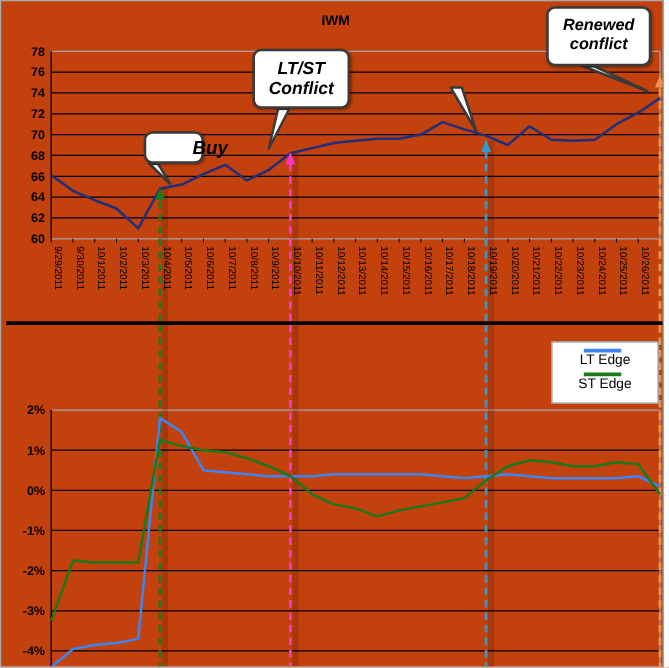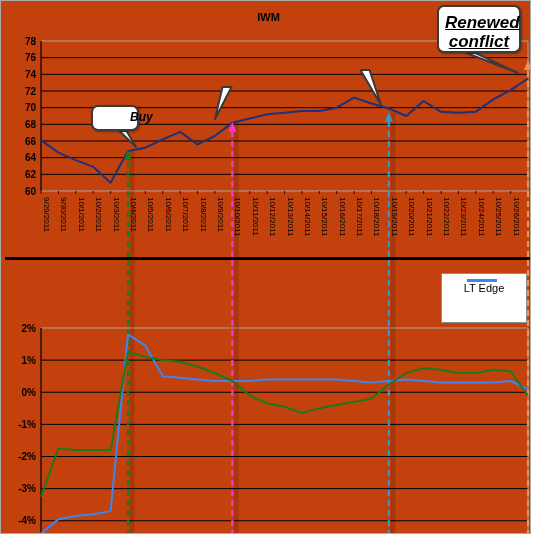--- a/index.html
+++ b/index.html
@@ -12,24 +12,24 @@
   #top-panel{top:0;height:256px;}
   #divider{position:absolute;left:4px;top:256px;width:527px;height:3px;background:#000000;}
   #bottom-panel{top:259px;height:274px;}
   .chart-svg{display:block;}
   .callout{
     position:absolute;background:#ffffff;border:2px solid #3a3a3a;border-radius:7px;
     font-style:italic;font-weight:bold;color:#000000;text-align:center;
     line-height:1.12;padding:3px 6px;box-sizing:border-box;z-index:6;
     box-shadow:1px 1px 2px rgba(0,0,0,0.35);
   }
-  #callout-buy{left:90px;top:104px;width:48px;height:26px;font-size:12px;padding-top:4px;padding-left:37px;}
+  #callout-buy{left:114px;top:104px;width:48px;height:26px;font-size:15px;padding-top:4px;padding-left:37px;}
   #callout-ltst{left:201px;top:38px;width:78px;height:48px;font-size:14px;padding-top:6px;}
   #callout-resolves{left:327px;top:25px;width:89px;height:44px;font-size:13px;padding-top:5px;}
-  #callout-renewed{left:436px;top:4px;width:84px;height:48px;font-size:17px;padding-top:6px;text-decoration:underline;}
+  #callout-renewed{left:436px;top:4px;width:84px;height:48px;font-size:13px;padding-top:6px;}
   .tail{position:absolute;z-index:5;}
   .legend{
     position:absolute;left:440px;top:272px;width:86px;height:50px;background:#ffffff;
     border:1px solid #8c8c8c;z-index:7;box-sizing:border-box;padding:5px 4px;
   }
   .legend-row{display:flex;align-items:center;height:19px;flex-direction:column;}
   .legend-swatch{width:30px;height:3px;margin-right:5px;flex:none;}
   .legend-label{font-size:11px;color:#000;}
   .chart-title{
     position:absolute;text-align:center;font-size:11px;font-weight:bold;color:#000;z-index:4;
@@ -238,33 +238,41 @@
         <polyline points="40,273.6 57.39285714285714,259.14375 74.78571428571428,255.93125 92.17857142857142,254.325 109.57142857142857,251.1125 126.96428571428572,74.42500000000001 144.35714285714283,85.66874999999999 161.75,116.1875 179.14285714285714,117.79374999999999 196.5357142857143,119.39999999999998 213.92857142857144,121.00625000000002 231.32142857142856,121.00625000000002 248.7142857142857,121.00625000000002 266.1071428571429,119.39999999999998 283.5,119.39999999999998 300.8928571428571,119.39999999999998 318.2857142857143,119.39999999999998 335.6785714285714,119.39999999999998 353.0714285714286,121.00625000000002 370.4642857142857,122.61250000000001 387.8571428571429,121.00625000000002 405.25,119.39999999999998 422.6428571428571,121.00625000000002 440.0357142857143,122.61250000000001 457.4285714285714,122.61250000000001 474.8214285714286,122.61250000000001 492.2142857142857,122.61250000000001 509.6071428571429,121.00625000000002 527,129.03750000000002" fill="none" stroke="#3d85f2" stroke-width="2" stroke-linejoin="round"></polyline>
         <polyline points="40,236.65625 57.39285714285714,188.46875 74.78571428571428,190.075 92.17857142857142,190.075 109.57142857142857,190.075 126.96428571428572,92.09375 144.35714285714283,96.91250000000002 161.75,100.125 179.14285714285714,101.73124999999999 196.5357142857143,106.55000000000001 213.92857142857144,112.97500000000002 231.32142857142856,121.00625000000002 248.7142857142857,135.46249999999998 266.1071428571429,143.49374999999998 283.5,146.70625 300.8928571428571,153.13125000000002 318.2857142857143,148.3125 335.6785714285714,145.10000000000002 353.0714285714286,141.8875 370.4642857142857,138.675 387.8571428571429,124.21875 405.25,112.97500000000002 422.6428571428571,108.15625 440.0357142857143,109.76249999999999 457.4285714285714,112.97500000000002 474.8214285714286,112.97500000000002 492.2142857142857,109.76249999999999 509.6071428571429,111.36874999999998 527,135.46249999999998" fill="none" stroke="#1a7a1a" stroke-width="2" stroke-linejoin="round"></polyline>
       </svg>
   </div>
 
   <div class="legend">
     <div class="legend-row">
       <span class="legend-swatch" id="sw-lt" style="background: rgb(61, 133, 242);"></span>
       <span class="legend-label">LT Edge</span>
     </div>
+    <div class="legend-row">
+      <span class="legend-swatch" id="sw-st" style="background: rgb(26, 122, 26);"></span>
+      <span class="legend-label">ST Edge</span>
+    </div>
   </div>
 
   <svg class="tail" id="tails" width="535" height="534" style="left:0;top:0;pointer-events:none;">
       <polygon points="118.5,130 125.5,130 135,146" fill="#ffffff" stroke="#3a3a3a" stroke-width="2" stroke-linejoin="round"></polygon>
       <polygon points="221.5,86 230.5,86 214,118" fill="#ffffff" stroke="#3a3a3a" stroke-width="2" stroke-linejoin="round"></polygon>
       <polygon points="359.5,69 368.5,69 380,104" fill="#ffffff" stroke="#3a3a3a" stroke-width="2" stroke-linejoin="round"></polygon>
       <polygon points="465.5,52 474.5,52 517,72" fill="#ffffff" stroke="#3a3a3a" stroke-width="2" stroke-linejoin="round"></polygon>
     </svg>
 
   <div class="callout" id="callout-buy">
     <span>Buy</span>
   </div>
 
+  <div class="callout" id="callout-ltst">
+    <span>LT/ST</span><br>
+    <span>Conflict</span>
+  </div>
 
 
   <div class="callout" id="callout-renewed">
     <span>Renewed</span><br>
     <span>conflict</span>
   </div>
 
 </div>
 
 </body></html>

